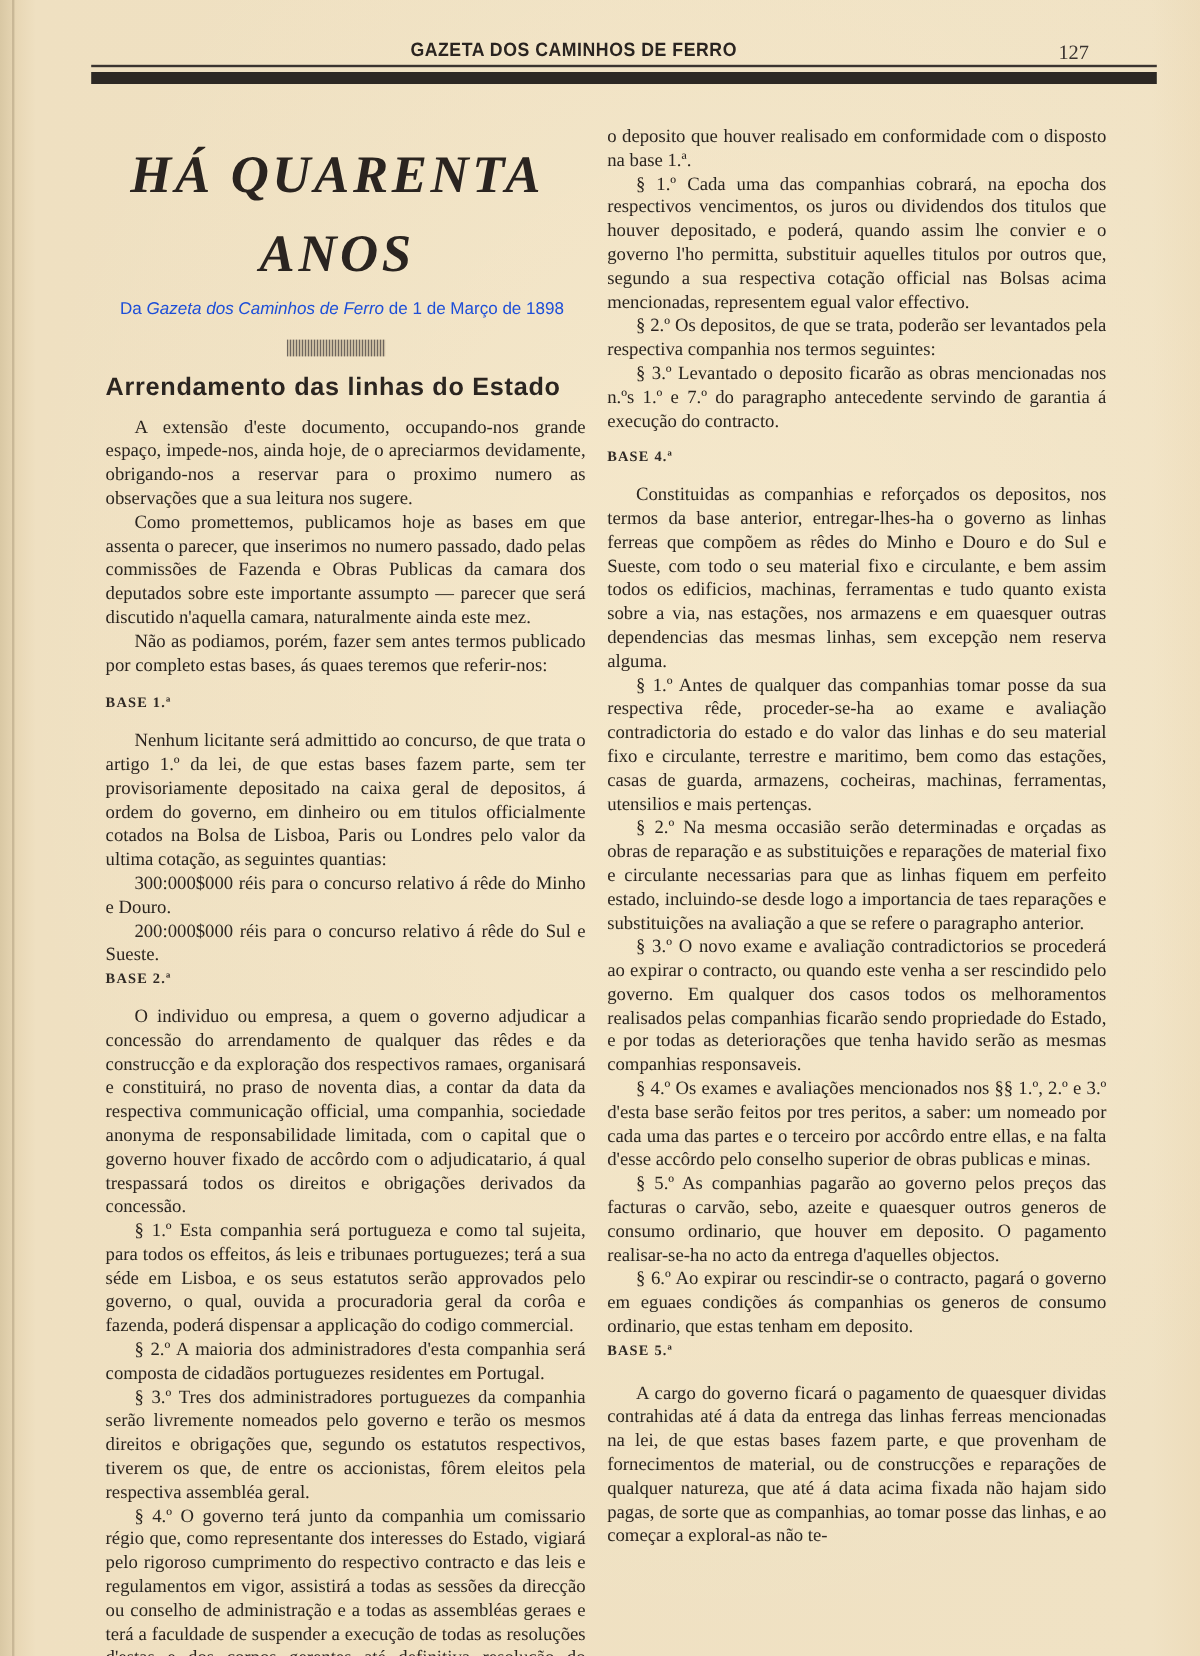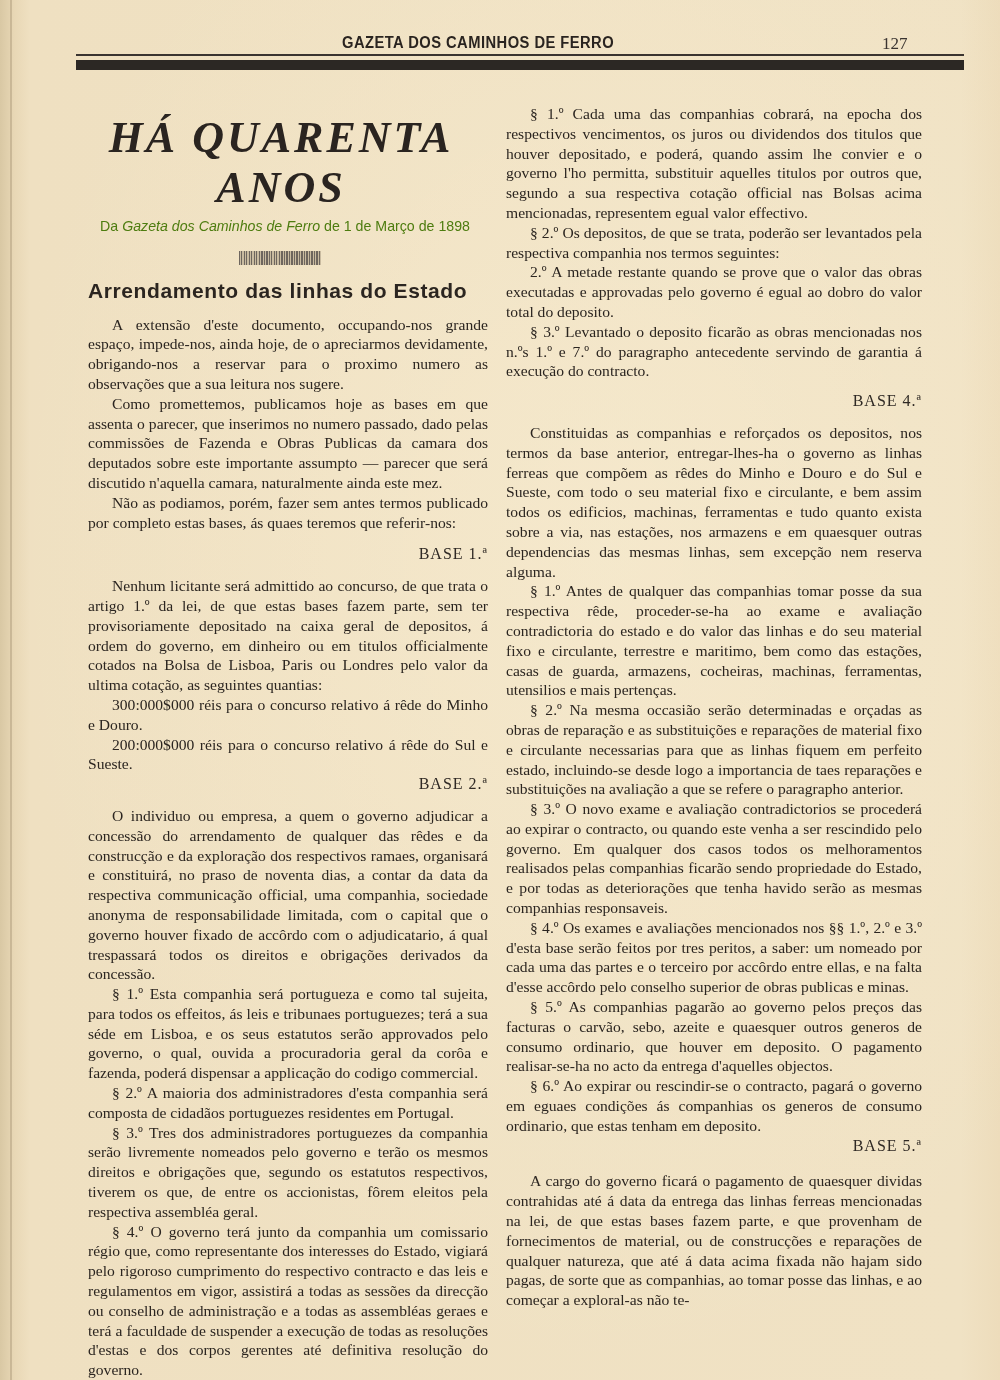--- a/index.html
+++ b/index.html
@@ -44,45 +44,45 @@
   .col {
     position: absolute; top: 105px;
     font-size: 15.6px; line-height: 19.8px;
     text-align: justify;
   }
   .col-left { left: 88px; width: 400px; }
   .col-right { left: 506px; width: 416px; top: 104px; }
   .main-title {
     font-family: "Liberation Serif", serif;
     font-style: italic; font-weight: bold;
-    font-size: 44px; line-height: 50px; letter-spacing: 3px;
+    font-size: 44px; line-height: 66px; letter-spacing: 3px;
     text-align: center; margin: 8px 0 2px -22px; width: 430px;
     color: #2a2420;
   }
   .subtitle {
     font-family: "Liberation Sans", sans-serif;
     font-size: 14.2px; text-align: center; margin: 4px 0 0 -18px; width: 430px;
-    color: #4d7c0f;
+    color: #1d4ed8;
   }
   .subtitle em { font-style: italic; }
   .ornament {
     width: 82px; height: 14px; margin: 14px auto 0 auto;
     background: repeating-linear-gradient(90deg, #6e665e 0px, #6e665e 1px, #c9bba0 1px, #c9bba0 2.5px);
     position: relative; left: -8px;
   }
   .section-title {
     font-family: "Liberation Sans", sans-serif; font-weight: bold;
     font-size: 21px; letter-spacing: 0.6px;
     margin: 16px 0 14px 0; color: #2b2520;
   }
   .p { margin: 0; text-indent: 24px; }
   .p.noindent { text-indent: 0; }
   .base-heading {
-    text-align: right; font-size: 16px; letter-spacing: 1px;
-    margin: 12px 0 12px 0; color: #2f2924;
+    text-align: left; font-size: 12px; letter-spacing: 1px;
+    margin: 12px 0 12px 0; color: #2f2924; font-weight: bold;
   }
   .col-right .base-heading { margin: 10px 0 12px 0; }
 </style>
 </head>
 <body>
 
 <div class="page-bg"></div>
 <div class="gutter-line"></div>
 
 <div class="header">
@@ -114,23 +114,23 @@
   <div class="base-heading" style="margin-top:0">BASE 2.ª</div>
   <p class="p">O individuo ou empresa, a quem o governo adjudicar a concessão do arrendamento de qualquer das rêdes e da construcção e da exploração dos respectivos ramaes, organisará e constituirá, no praso de noventa dias, a contar da data da respectiva communicação official, uma companhia, sociedade anonyma de responsabilidade limitada, com o capital que o governo houver fixado de accôrdo com o adjudicatario, á qual trespassará todos os direitos e obrigações derivados da concessão.</p>
   <p class="p">§ 1.º Esta companhia será portugueza e como tal sujeita, para todos os effeitos, ás leis e tribunaes portuguezes; terá a sua séde em Lisboa, e os seus estatutos serão approvados pelo governo, o qual, ouvida a procuradoria geral da corôa e fazenda, poderá dispensar a applicação do codigo commercial.</p>
   <p class="p">§ 2.º A maioria dos administradores d'esta companhia será composta de cidadãos portuguezes residentes em Portugal.</p>
   <p class="p">§ 3.º Tres dos administradores portuguezes da companhia serão livremente nomeados pelo governo e terão os mesmos direitos e obrigações que, segundo os estatutos respectivos, tiverem os que, de entre os accionistas, fôrem eleitos pela respectiva assembléa geral.</p>
   <p class="p">§ 4.º O governo terá junto da companhia um comissario régio que, como representante dos interesses do Estado, vigiará pelo rigoroso cumprimento do respectivo contracto e das leis e regulamentos em vigor, assistirá a todas as sessões da direcção ou conselho de administração e a todas as assembléas geraes e terá a faculdade de suspender a execução de todas as resoluções d'estas e dos corpos gerentes até definitiva resolução do governo.</p>
 
 </div>
 
 <div class="col col-right">
+  <p class="p noindent">o deposito que houver realisado em conformidade com o disposto na base 1.ª.</p>
   <p class="p">§ 1.º Cada uma das companhias cobrará, na epocha dos respectivos vencimentos, os juros ou dividendos dos titulos que houver depositado, e poderá, quando assim lhe convier e o governo l'ho permitta, substituir aquelles titulos por outros que, segundo a sua respectiva cotação official nas Bolsas acima mencionadas, representem egual valor effectivo.</p>
   <p class="p">§ 2.º Os depositos, de que se trata, poderão ser levantados pela respectiva companhia nos termos seguintes:</p>
-  <p class="p">2.º A metade restante quando se prove que o valor das obras executadas e approvadas pelo governo é egual ao dobro do valor total do deposito.</p>
   <p class="p">§ 3.º Levantado o deposito ficarão as obras mencionadas nos n.ºs 1.º e 7.º do paragrapho antecedente servindo de garantia á execução do contracto.</p>
 
   <div class="base-heading">BASE 4.ª</div>
   <p class="p">Constituidas as companhias e reforçados os depositos, nos termos da base anterior, entregar-lhes-ha o governo as linhas ferreas que compõem as rêdes do Minho e Douro e do Sul e Sueste, com todo o seu material fixo e circulante, e bem assim todos os edificios, machinas, ferramentas e tudo quanto exista sobre a via, nas estações, nos armazens e em quaesquer outras dependencias das mesmas linhas, sem excepção nem reserva alguma.</p>
   <p class="p">§ 1.º Antes de qualquer das companhias tomar posse da sua respectiva rêde, proceder-se-ha ao exame e avaliação contradictoria do estado e do valor das linhas e do seu material fixo e circulante, terrestre e maritimo, bem como das estações, casas de guarda, armazens, cocheiras, machinas, ferramentas, utensilios e mais pertenças.</p>
   <p class="p">§ 2.º Na mesma occasião serão determinadas e orçadas as obras de reparação e as substituições e reparações de material fixo e circulante necessarias para que as linhas fiquem em perfeito estado, incluindo-se desde logo a importancia de taes reparações e substituições na avaliação a que se refere o paragrapho anterior.</p>
   <p class="p">§ 3.º O novo exame e avaliação contradictorios se procederá ao expirar o contracto, ou quando este venha a ser rescindido pelo governo. Em qualquer dos casos todos os melhoramentos realisados pelas companhias ficarão sendo propriedade do Estado, e por todas as deteriorações que tenha havido serão as mesmas companhias responsaveis.</p>
   <p class="p">§ 4.º Os exames e avaliações mencionados nos §§ 1.º, 2.º e 3.º d'esta base serão feitos por tres peritos, a saber: um nomeado por cada uma das partes e o terceiro por accôrdo entre ellas, e na falta d'esse accôrdo pelo conselho superior de obras publicas e minas.</p>
   <p class="p">§ 5.º As companhias pagarão ao governo pelos preços das facturas o carvão, sebo, azeite e quaesquer outros generos de consumo ordinario, que houver em deposito. O pagamento realisar-se-ha no acto da entrega d'aquelles objectos.</p>
   <p class="p">§ 6.º Ao expirar ou rescindir-se o contracto, pagará o governo em eguaes condições ás companhias os generos de consumo ordinario, que estas tenham em deposito.</p>

